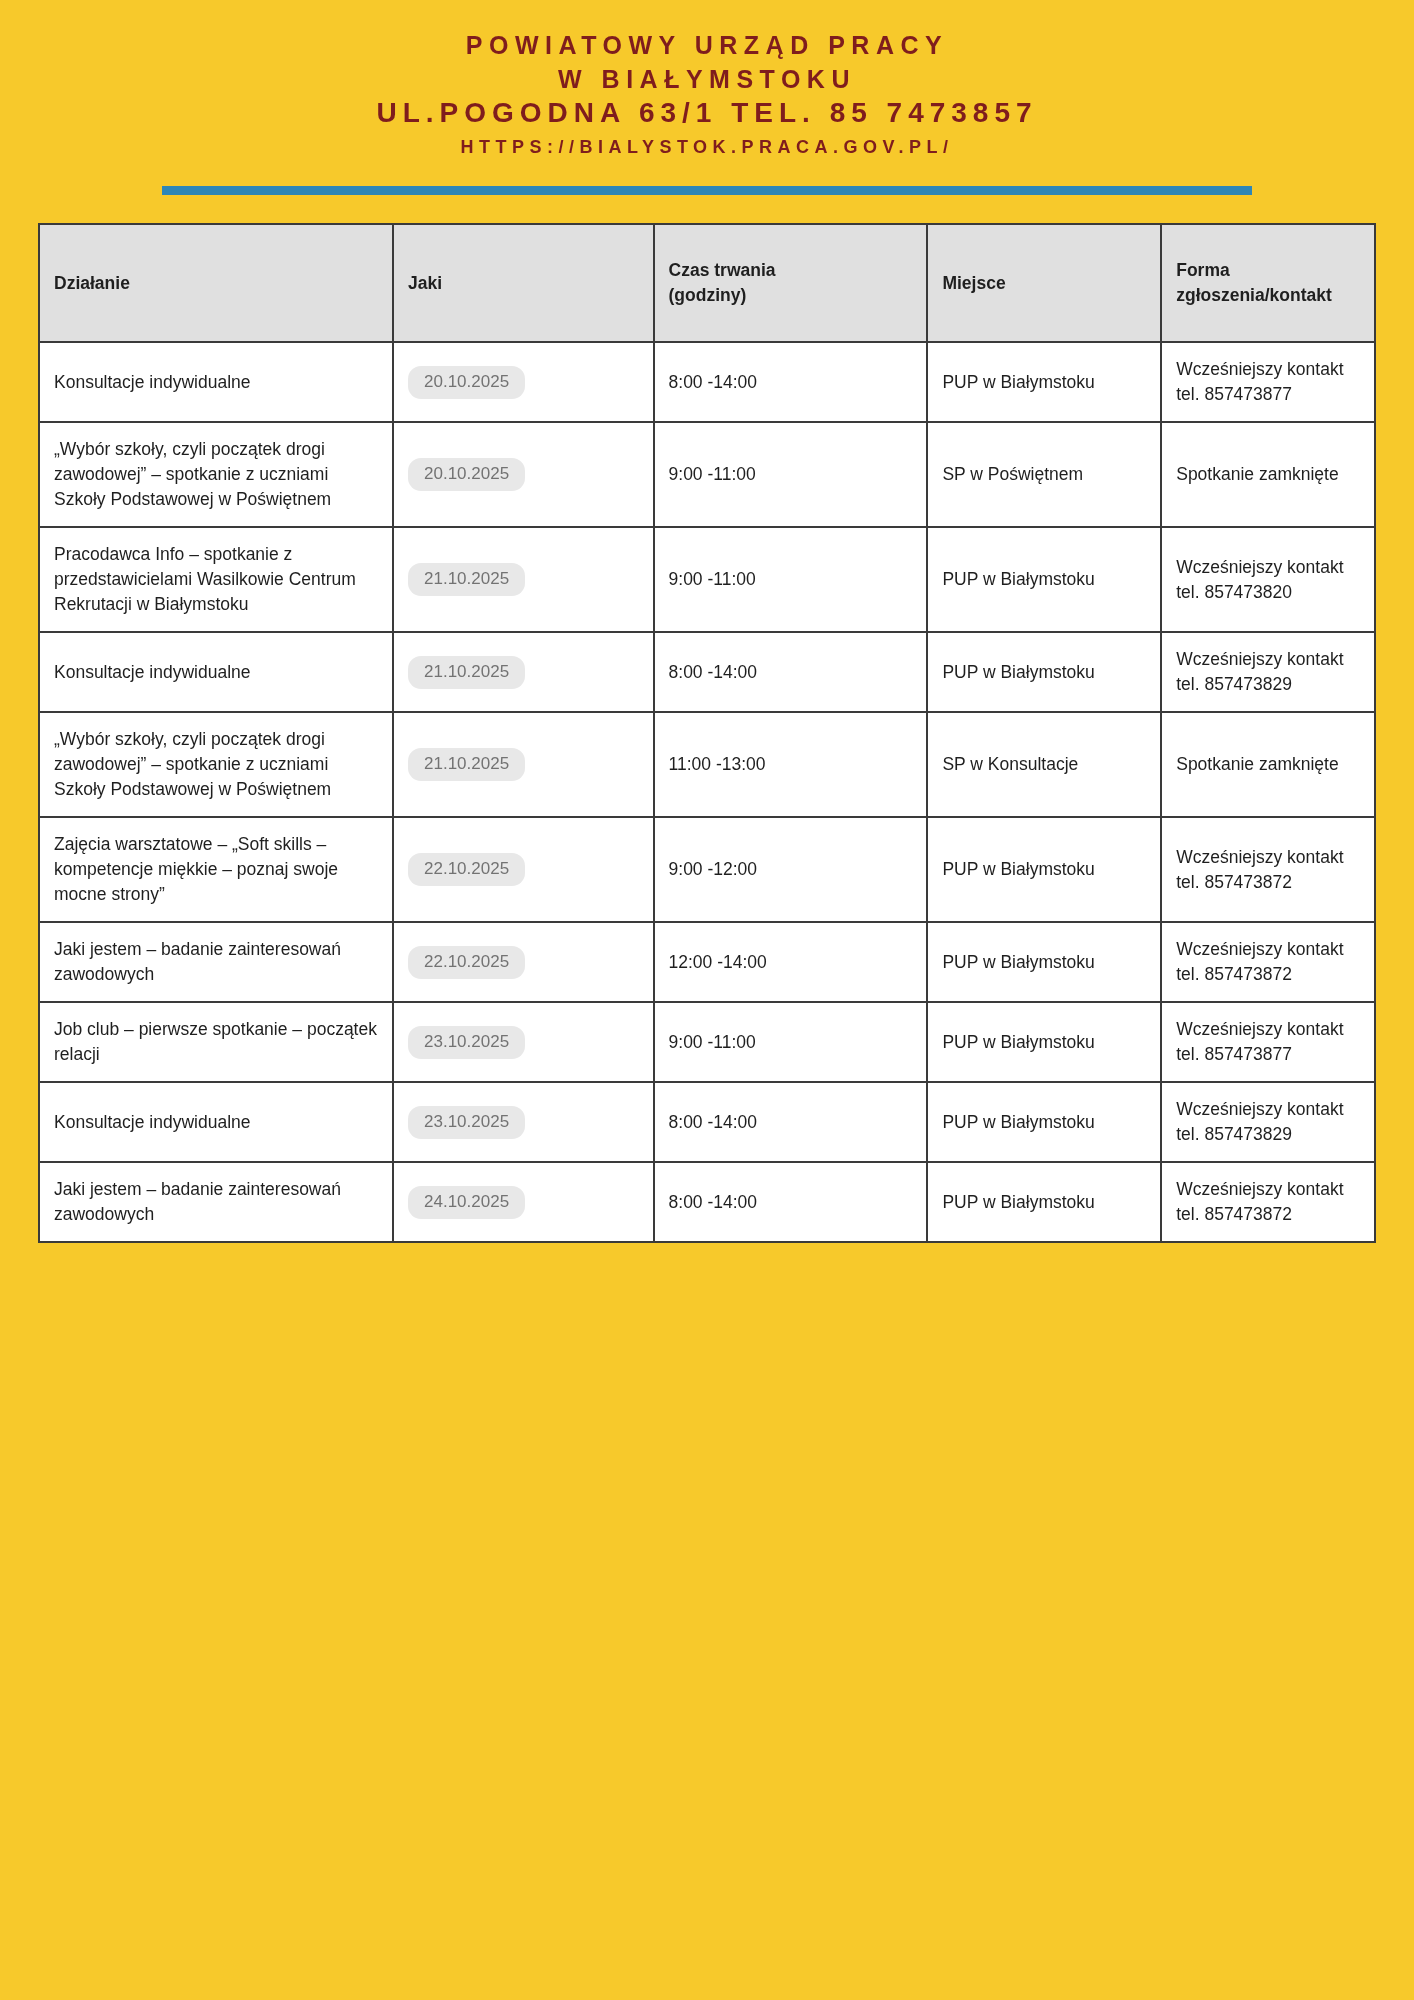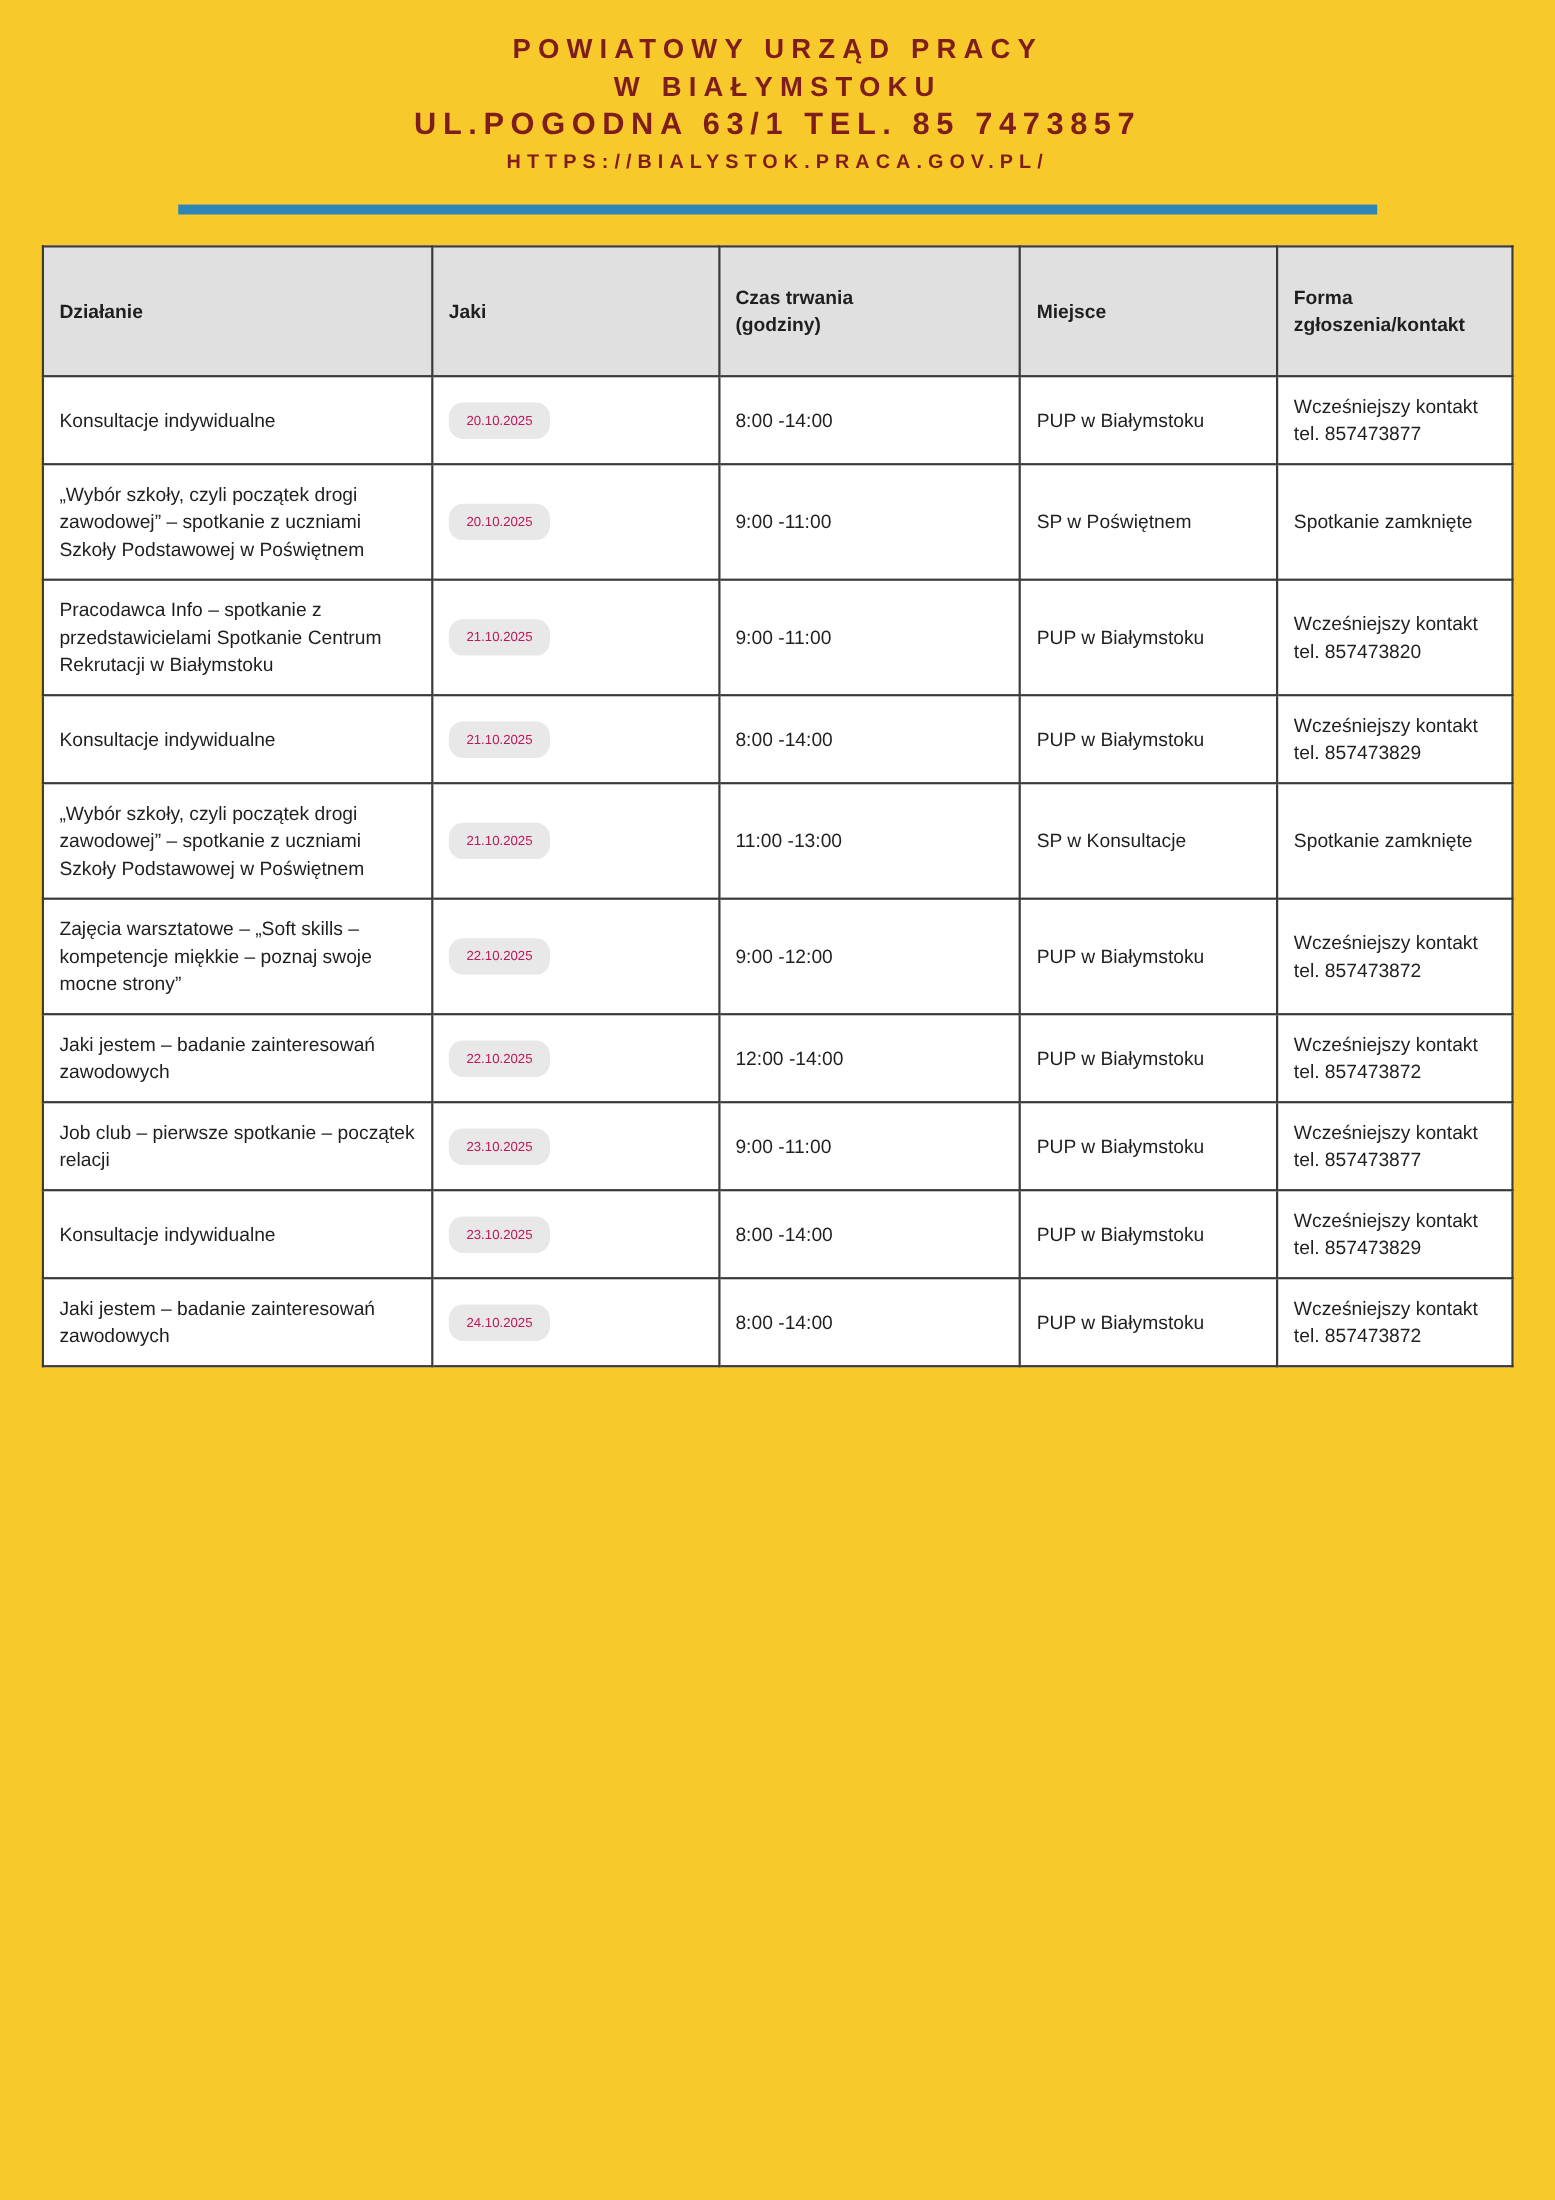--- a/index.html
+++ b/index.html
@@ -80,22 +80,22 @@
   col.c3 { width: 20.5%; }
   col.c4 { width: 17.5%; }
   col.c5 { width: 16%; }
   td.col-action { padding-left: 14px; }
   td.col-date { text-align: left; }
   .date-chip {
     display: inline-block;
     background: #e8e8e8;
     border-radius: 13px;
     padding: 5px 16px 6px 16px;
-    font-size: 12px;
-    color: #be185d;
+    font-size: 17px;
+    color: #737373;
     line-height: 22px;
     text-align: right;
   }
   .two-line span { display: block; }
 </style>
 </head>
 <body>
 
 <div class="page">
 
@@ -152,21 +152,21 @@
           <td class="col-date"><span class="date-chip">20.10.2025</span></td>
           <td>9:00 -11:00</td>
           <td>SP w Poświętnem</td>
           <td class="two-line">
             <span>Spotkanie zamknięte</span>
             <span></span>
           </td>
         </tr>
 
         <tr>
-          <td class="col-action">Pracodawca Info – spotkanie z przedstawicielami Spotkanie Centrum Rekrutacji w Białymstoku</td>
+          <td class="col-action">Pracodawca Info – spotkanie z przedstawicielami Wasilkowie Centrum Rekrutacji w Białymstoku</td>
           <td class="col-date"><span class="date-chip">21.10.2025</span></td>
           <td>9:00 -11:00</td>
           <td>PUP w Białymstoku</td>
           <td class="two-line">
             <span>Wcześniejszy kontakt</span>
             <span>tel. 857473820</span>
           </td>
         </tr>
 
         <tr>

